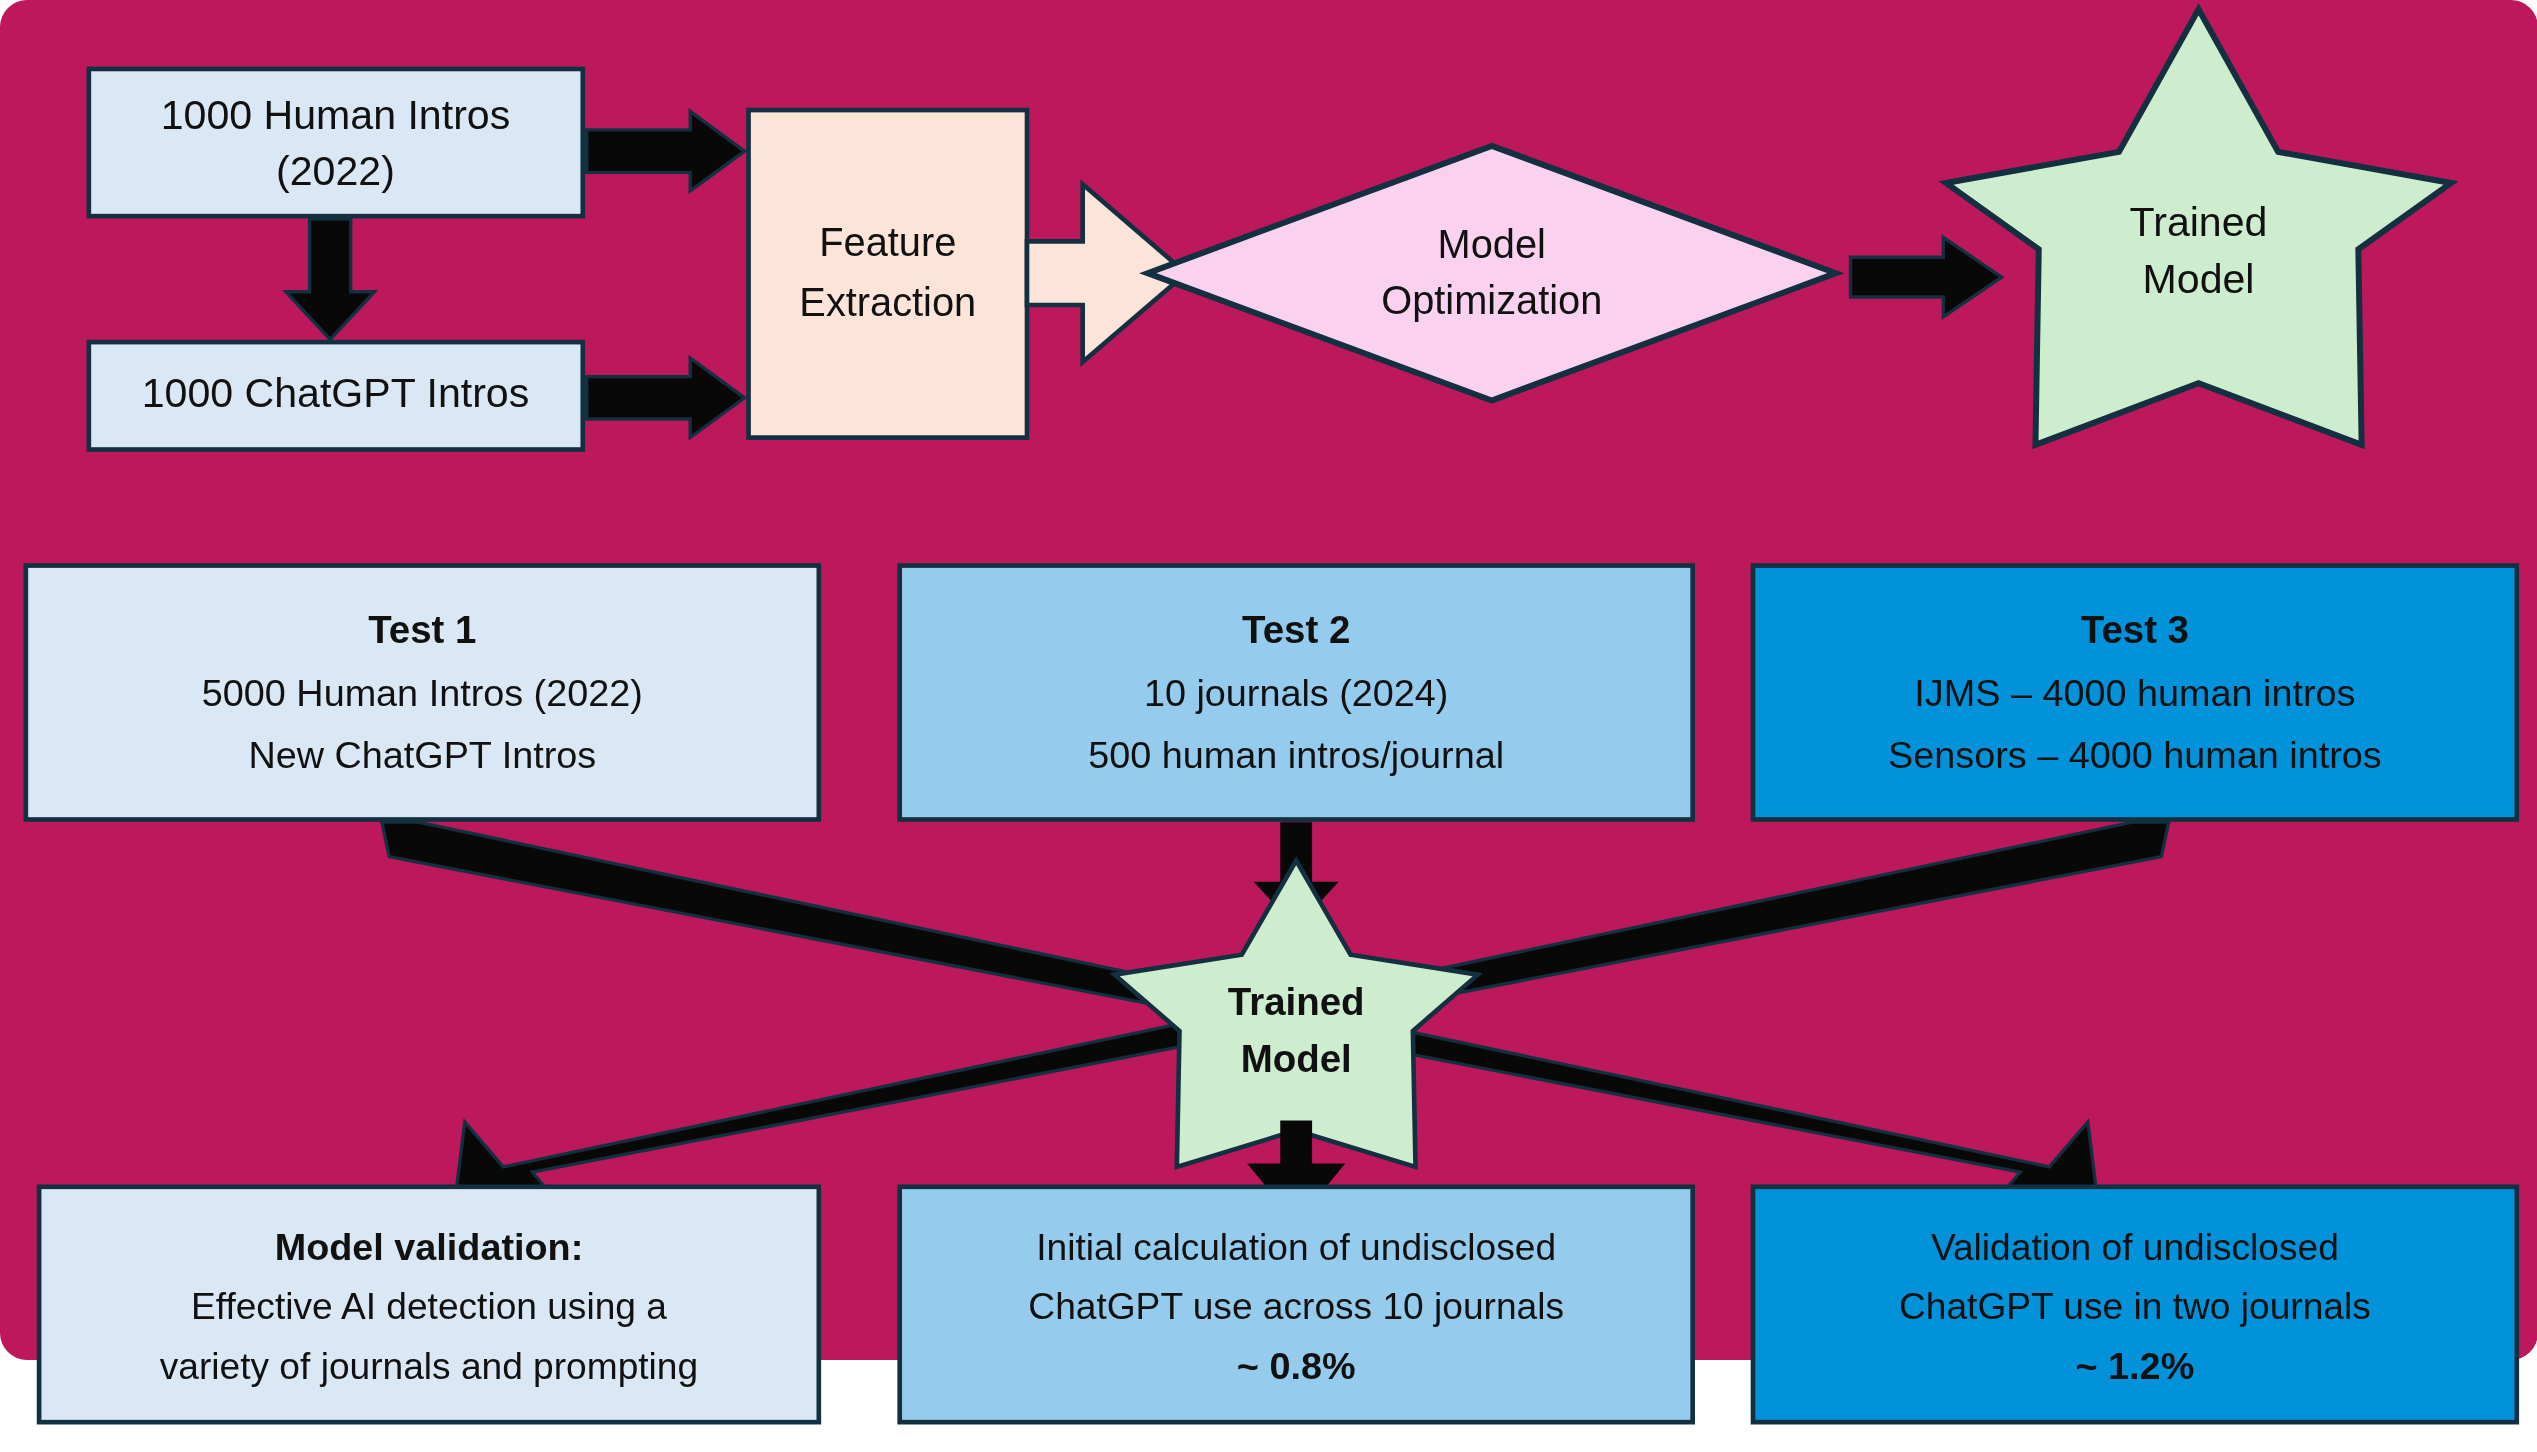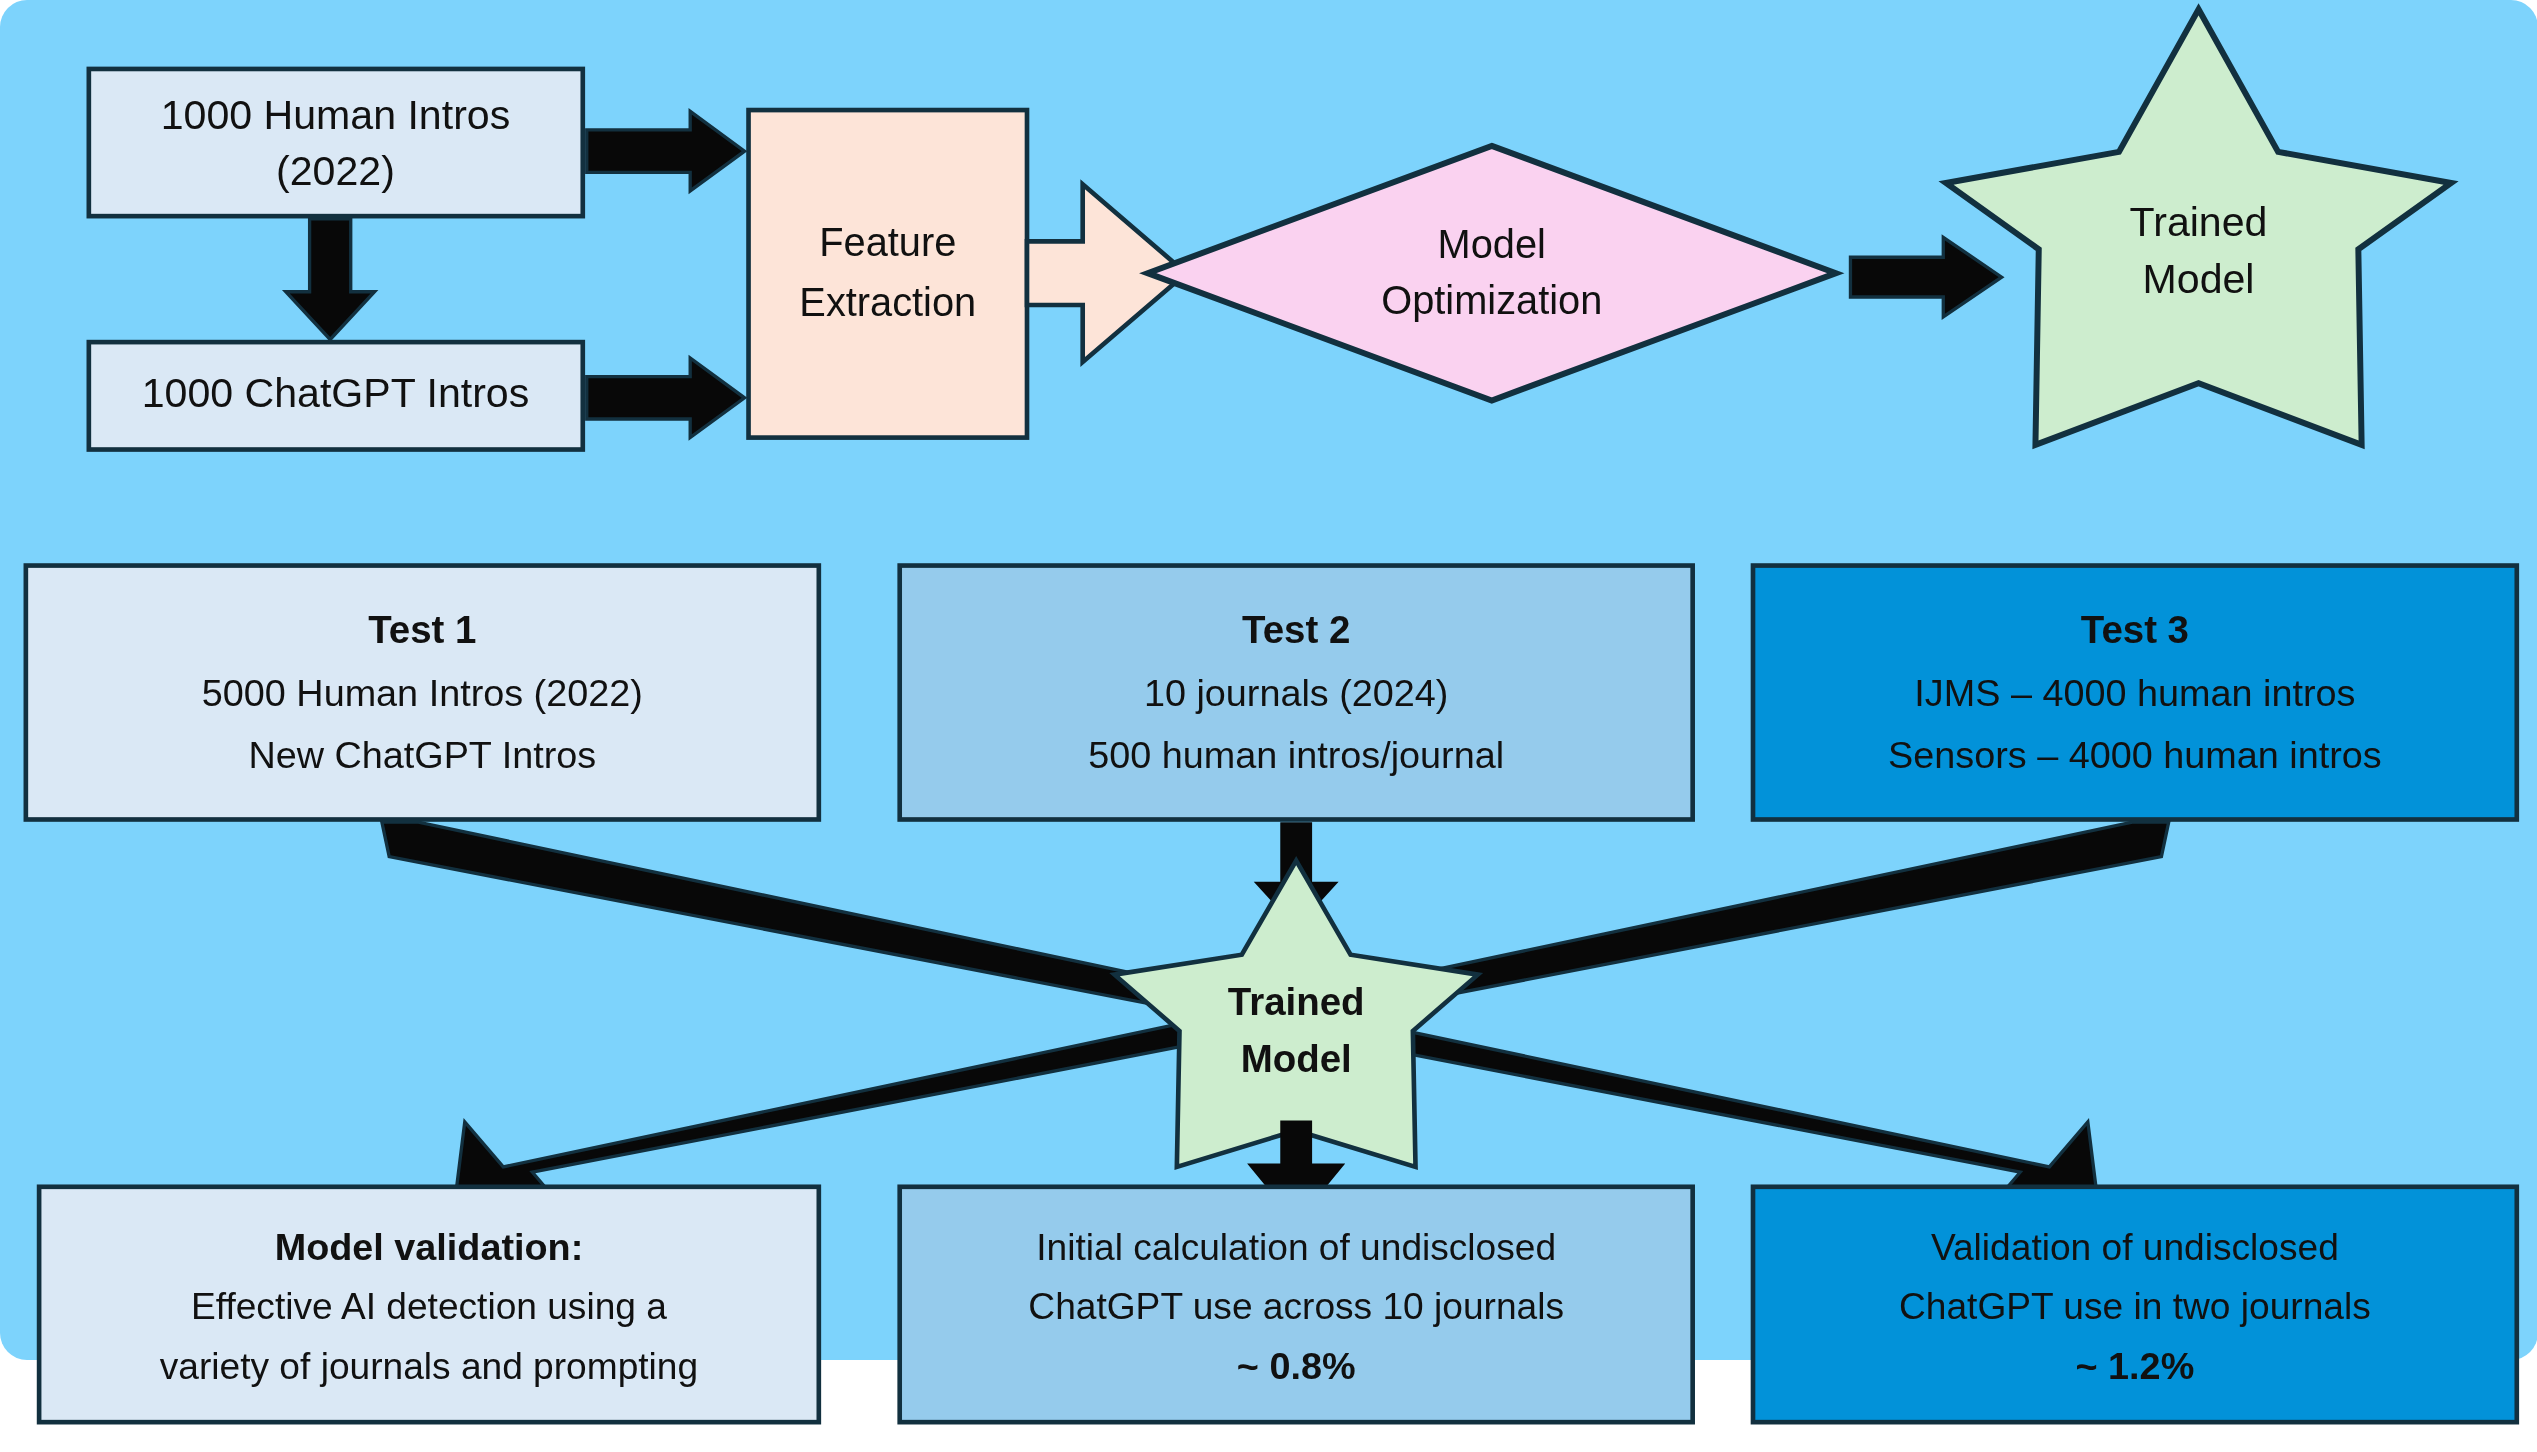--- a/index.html
+++ b/index.html
@@ -11,21 +11,21 @@
   body {
     width: 2538px;
     height: 1452px;
     font-family: "Liberation Sans", sans-serif;
     overflow: hidden;
   }
   #diagram-root {
     position: relative;
     width: 2538px;
     height: 1360px;
-    background: #7dd3fc;
+    background: #be185d;
     border-radius: 27px;
   }
   svg.diagram {
     display: block;
     width: 2538px;
     height: 1452px;
   }
   .shape-fill { stroke: #12303F; stroke-width: 9; }
   .shape-fill-thin { stroke: #12303F; stroke-width: 7; }
   .arrow-solid { fill: #080808; stroke: #12303F; stroke-width: 5; stroke-linejoin: miter; }

